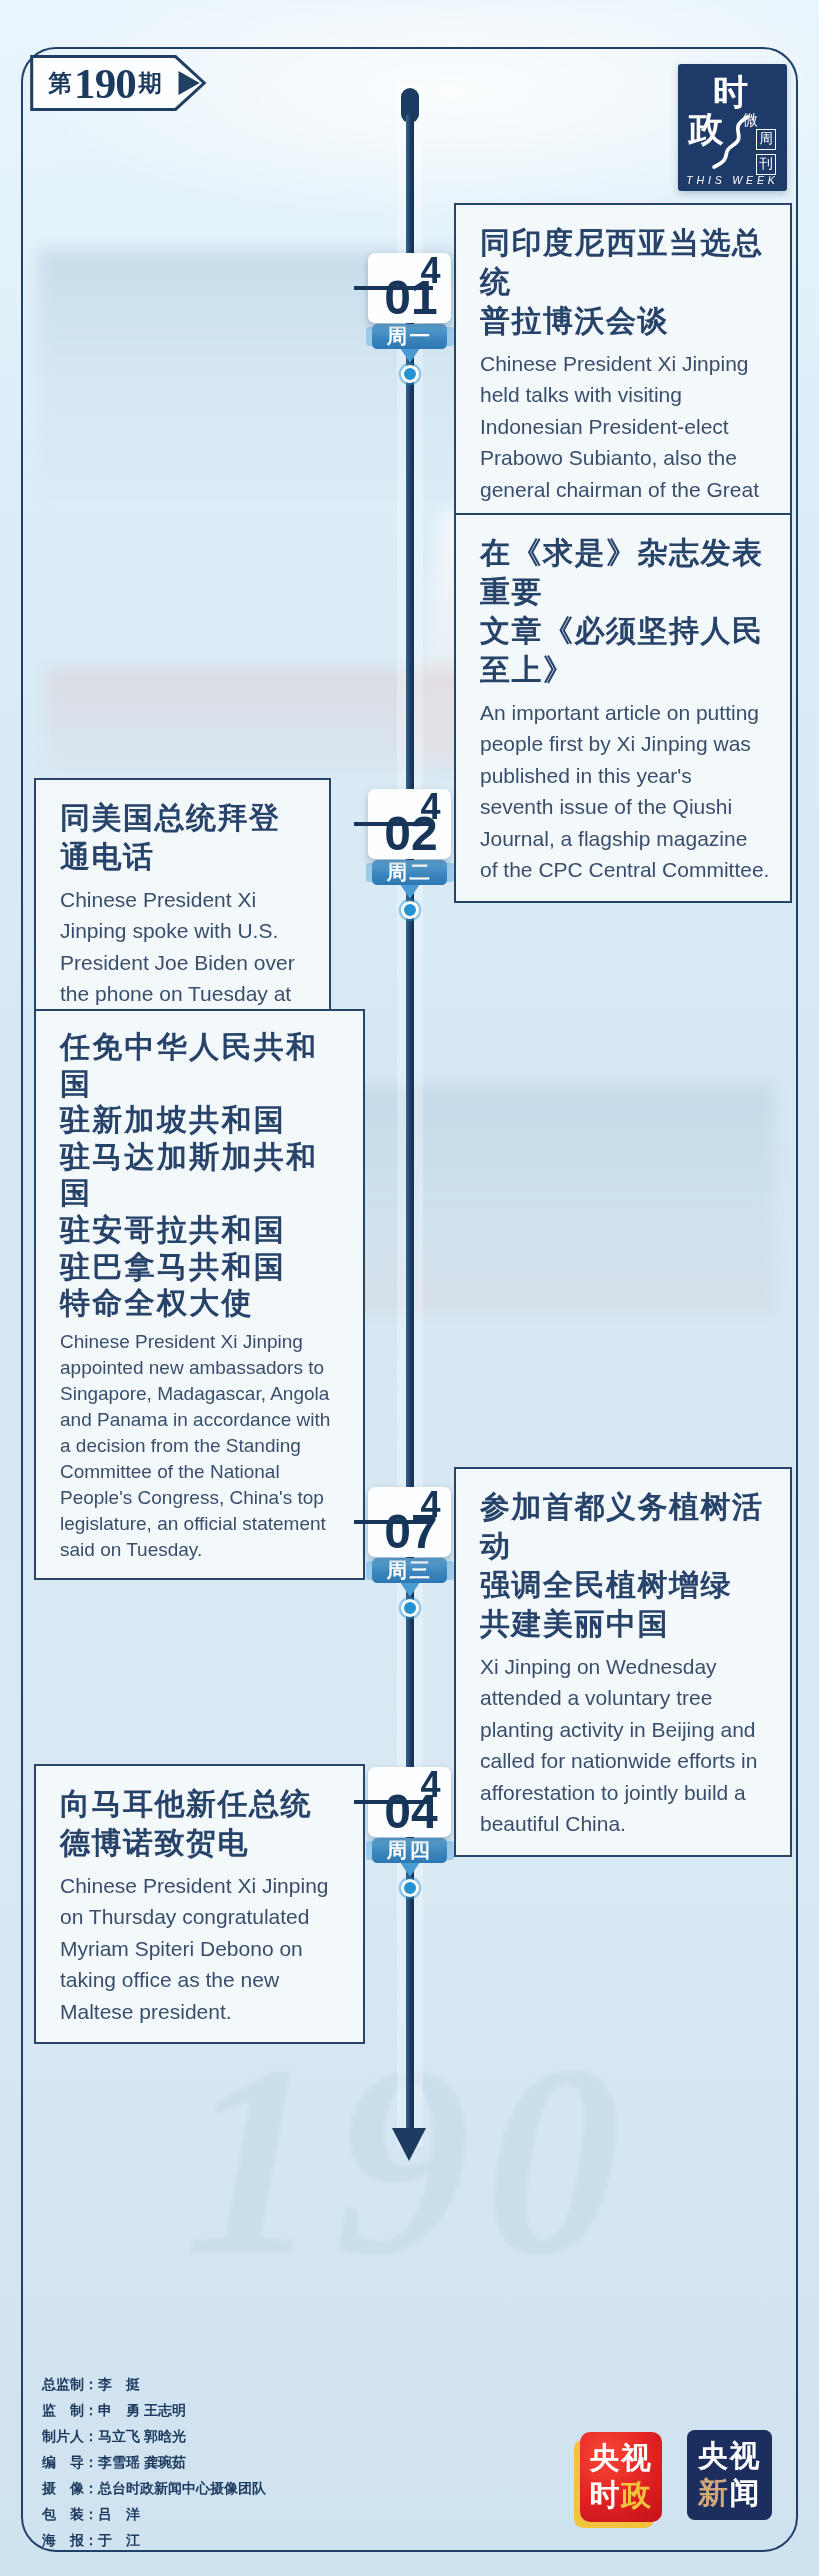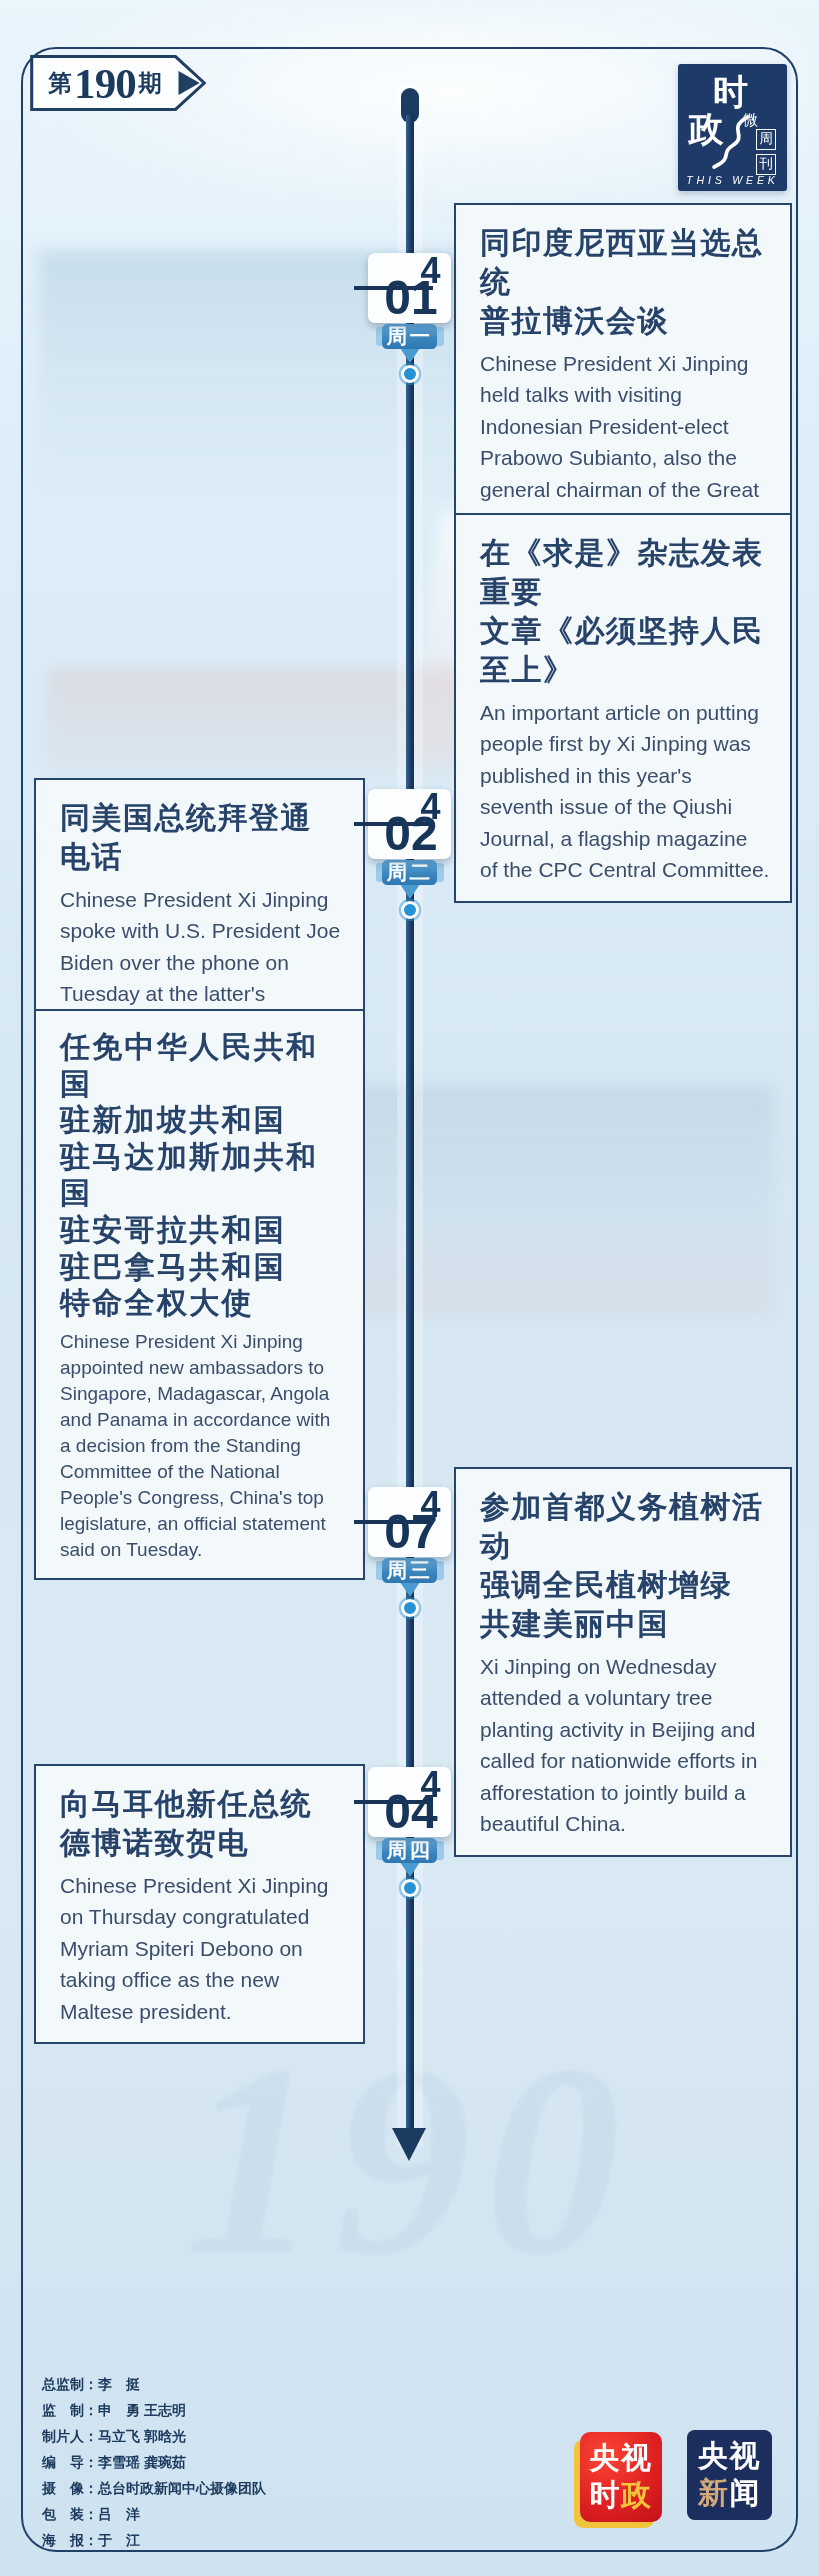--- a/index.html
+++ b/index.html
@@ -63,21 +63,21 @@
 
   
   .marker { position:absolute; left:360px; width:99px; display:flex;
     flex-direction:column; align-items:center; }
   .date-box { position:relative; width:83px; height:70px; background:#fdfeff;
     border-radius:6.8px; box-shadow:0 3.8px 7.6px rgba(23,54,90,.28); z-index:2; }
   .m-month { position:absolute; top:-3px; right:10.6px; font-size:36px; font-weight:700; color:#173459; }
   .m-line { position:absolute; top:33px; left:-13.7px; width:79px; height:3.8px; background:#173459; }
   .m-day { position:absolute; bottom:-1.5px; right:7.6px; width:65px; text-align:center;
     font-size:48px; font-weight:700; color:#173459; }
-  .ribbon { position:relative; width:68px; height:25px; margin-top:0.8px; z-index:1; }
+  .ribbon { position:relative; width:88px; height:25px; margin-top:0.8px; z-index:1; }
   .ribbon::before { content:""; position:absolute; left:0; right:0; top:3px; bottom:3px;
     background:#9ccbe9; border-radius:3px; }
   .ribbon-main { position:absolute; left:6.8px; right:6.8px; top:0; bottom:0;
     background:linear-gradient(180deg,#64abda 0%,#3c86bd 55%,#2d77b4 100%);
     border-radius:5.3px; display:flex; align-items:center; justify-content:center; }
   .ribbon-main span { color:#fff; font-size:20.5px; font-weight:700; letter-spacing:2.3px; }
   .pointer { width:0; height:0; margin-top:-0.8px;
     border-left:10px solid transparent; border-right:10px solid transparent;
     border-top:15px solid #4b9bd3; }
   .dot { width:18px; height:18px; margin-top:2.3px; border-radius:50%;
@@ -219,21 +219,21 @@
   </section>
 
   <section class="card" style="left:454px;top:513px;width:338px;min-height:250px">
     <h2 class="card-title">
       <span>在《求是》杂志发表重要</span>
       <span>文章《必须坚持人民至上》</span>
     </h2>
     <p class="card-body">An important article on putting people first by Xi Jinping was published in this year's seventh issue of the Qiushi Journal, a flagship magazine of the CPC Central Committee.</p>
   </section>
 
-  <section class="card" style="left:34px;top:778px;width:331px;min-height:203px">
+  <section class="card" style="left:34px;top:778px;width:297px;min-height:203px">
     <h2 class="card-title">
       <span>同美国总统拜登通电话</span>
     </h2>
     <p class="card-body">Chinese President Xi Jinping spoke with U.S. President Joe Biden over the phone on Tuesday at the latter's request.</p>
   </section>
 
   <section class="card compact" style="left:34px;top:1009px;width:331px;min-height:469px">
     <h2 class="card-title">
       <span>任免中华人民共和国</span>
       <span>驻新加坡共和国</span>

